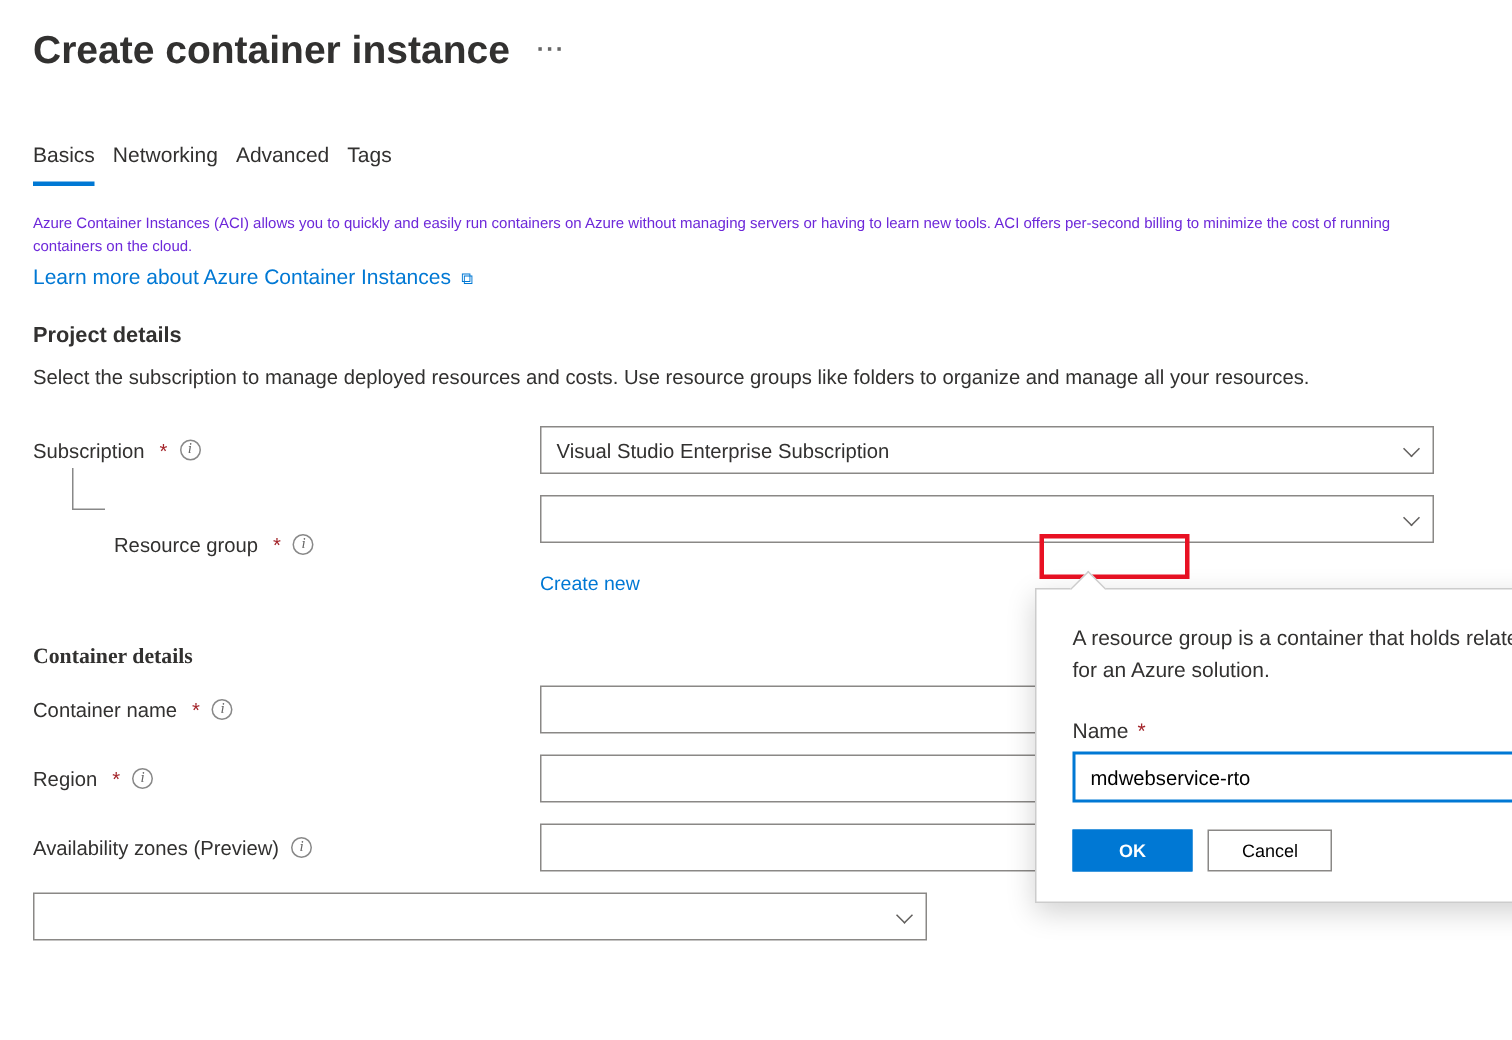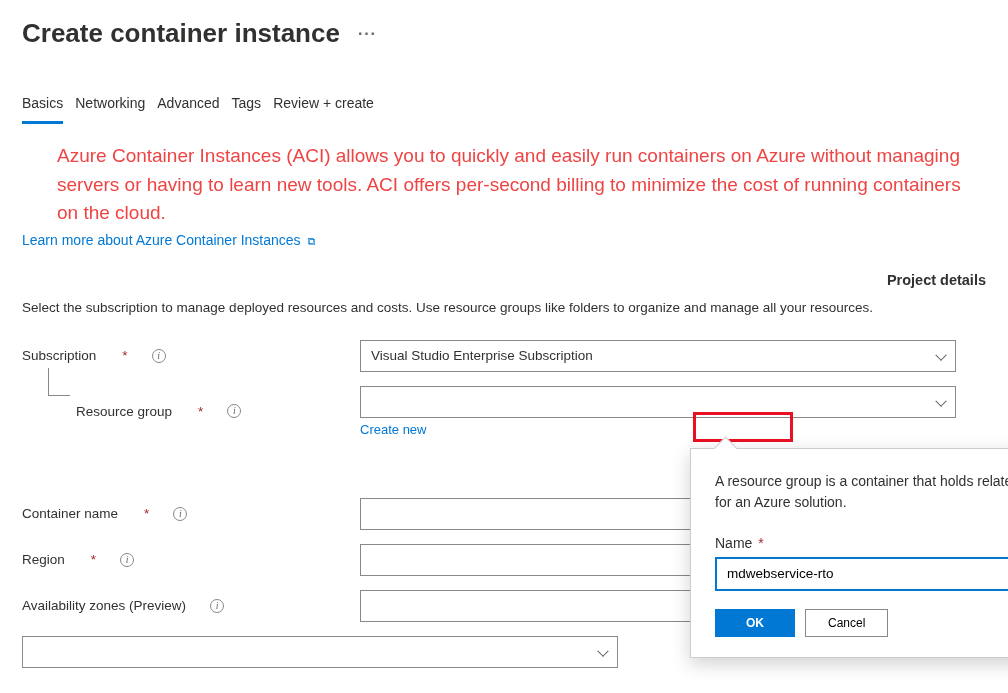--- a/index.html
+++ b/index.html
@@ -32,54 +32,52 @@
       font-size: 14px;
       color: #323130;
       border-bottom: 3px solid transparent;
       margin-bottom: -1px;
     }
     .tab.active {
       border-bottom: 3px solid #0078d4;
       font-weight: 400;
     }
     .description {
-      font-size: 19px;
-      color: #ef4444;
+      font-size: 10px;
+      color: #6d28d9;
       line-height: 1.5;
       margin-bottom: 4px;
       max-width: 940px;
-      margin-left: 35px;
     }
     .link { color: #0078d4; cursor: pointer; text-decoration: none; }
     .ext-icon { display: inline-block; margin-left: 3px; font-size: 11px; }
     .section-heading {
       font-weight: 600;
       font-size: 14.5px;
       margin-top: 24px;
       margin-bottom: 10px;
-      text-align: right;
     }
     .sub-description {
       font-size: 13.5px;
       line-height: 1.5;
       margin-bottom: 22px;
       max-width: 940px;
     }
     .form-row {
       display: flex;
       align-items: center;
       margin-bottom: 14px;
       position: relative;
     }
     .form-label {
       width: 338px;
       flex-shrink: 0;
       display: flex;
       align-items: center;
-      gap: 24px;
+      gap: 8px;
       font-size: 13.5px;
     }
     .nested-label { padding-left: 54px; }
     .tree-line {
       position: absolute;
       left: 26px;
       top: -18px;
       width: 22px;
       height: 28px;
       border-left: 1px solid #888;
@@ -119,21 +117,21 @@
       right: 10px;
       top: 50%;
       transform: translateY(-60%) rotate(45deg);
       width: 8px; height: 8px;
       border-right: 1.5px solid #605e5c;
       border-bottom: 1.5px solid #605e5c;
     }
     .create-new-link {
       font-size: 13px;
       color: #0078d4;
-      margin-top: 4px;
+      margin-top: 19px;
       cursor: pointer;
       display: inline-block;
     }
     .highlight-box {
       position: absolute;
       left: 333px;
       top: -6px;
       width: 100px;
       height: 30px;
       border: 3px solid #e81123;
@@ -196,21 +194,20 @@
 <div class="page-title">
   <span>Create container instance</span>
   <span class="more-dots">···</span>
 </div>
 
 <div class="tabs">
   <div class="tab active">Basics</div>
   <div class="tab">Networking</div>
   <div class="tab">Advanced</div>
   <div class="tab">Tags</div>
-  <div class="tab">Review + create</div>
 </div>
 
 <p class="description">Azure Container Instances (ACI) allows you to quickly and easily run containers on Azure without managing servers or having to learn new tools. ACI offers per-second billing to minimize the cost of running containers on the cloud.</p>
 <a class="link">
   <span>Learn more about Azure Container Instances</span>
   <span class="ext-icon">⧉</span>
 </a>
 
 <h3 class="section-heading">Project details</h3>
 <p class="sub-description">Select the subscription to manage deployed resources and costs. Use resource groups like folders to organize and manage all your resources.</p>

